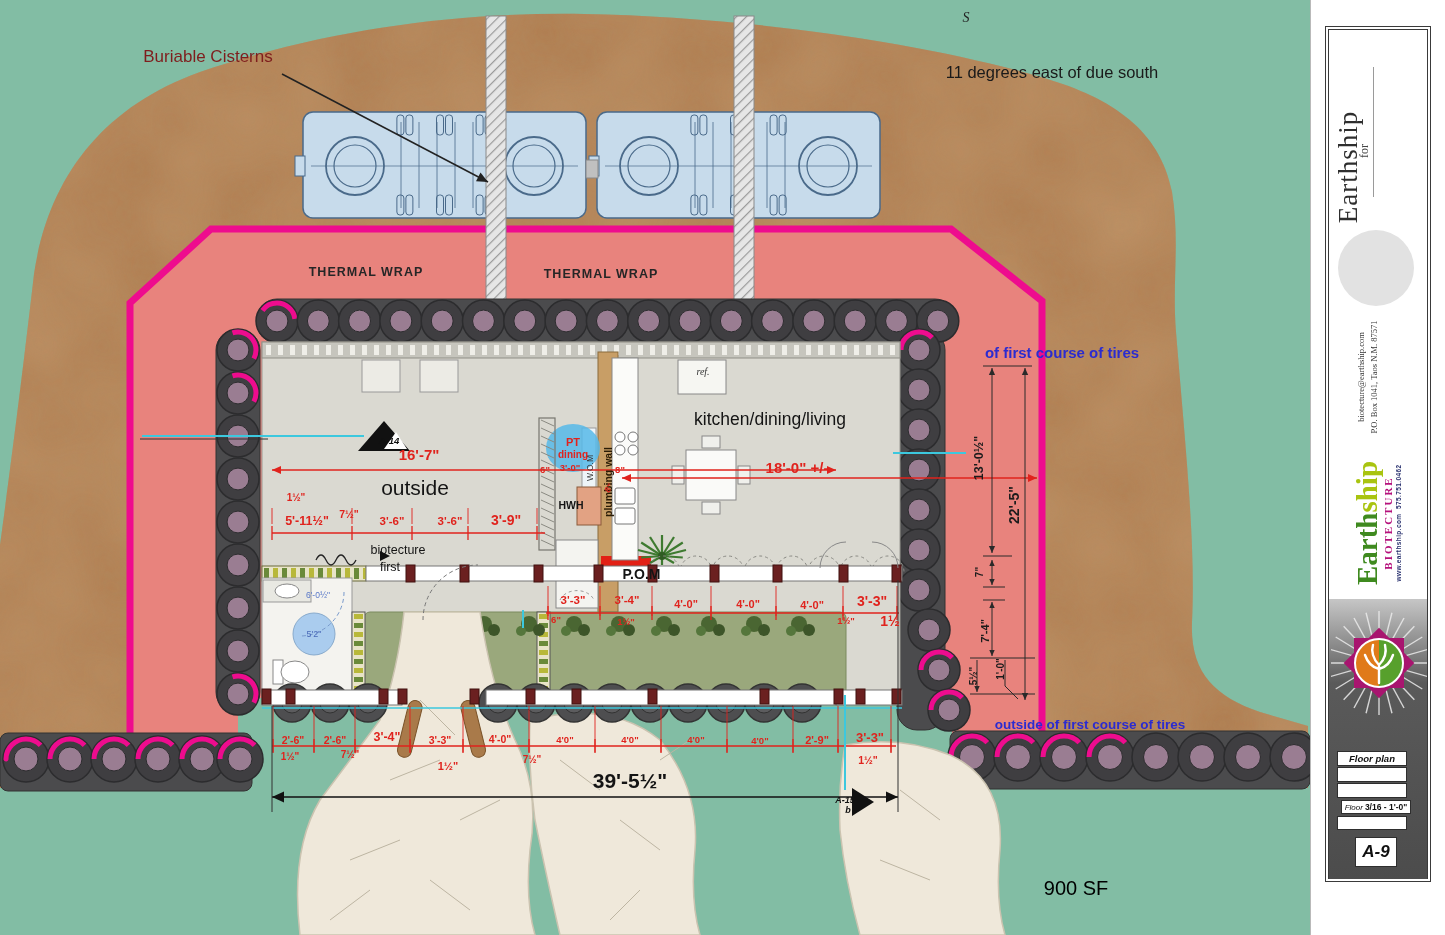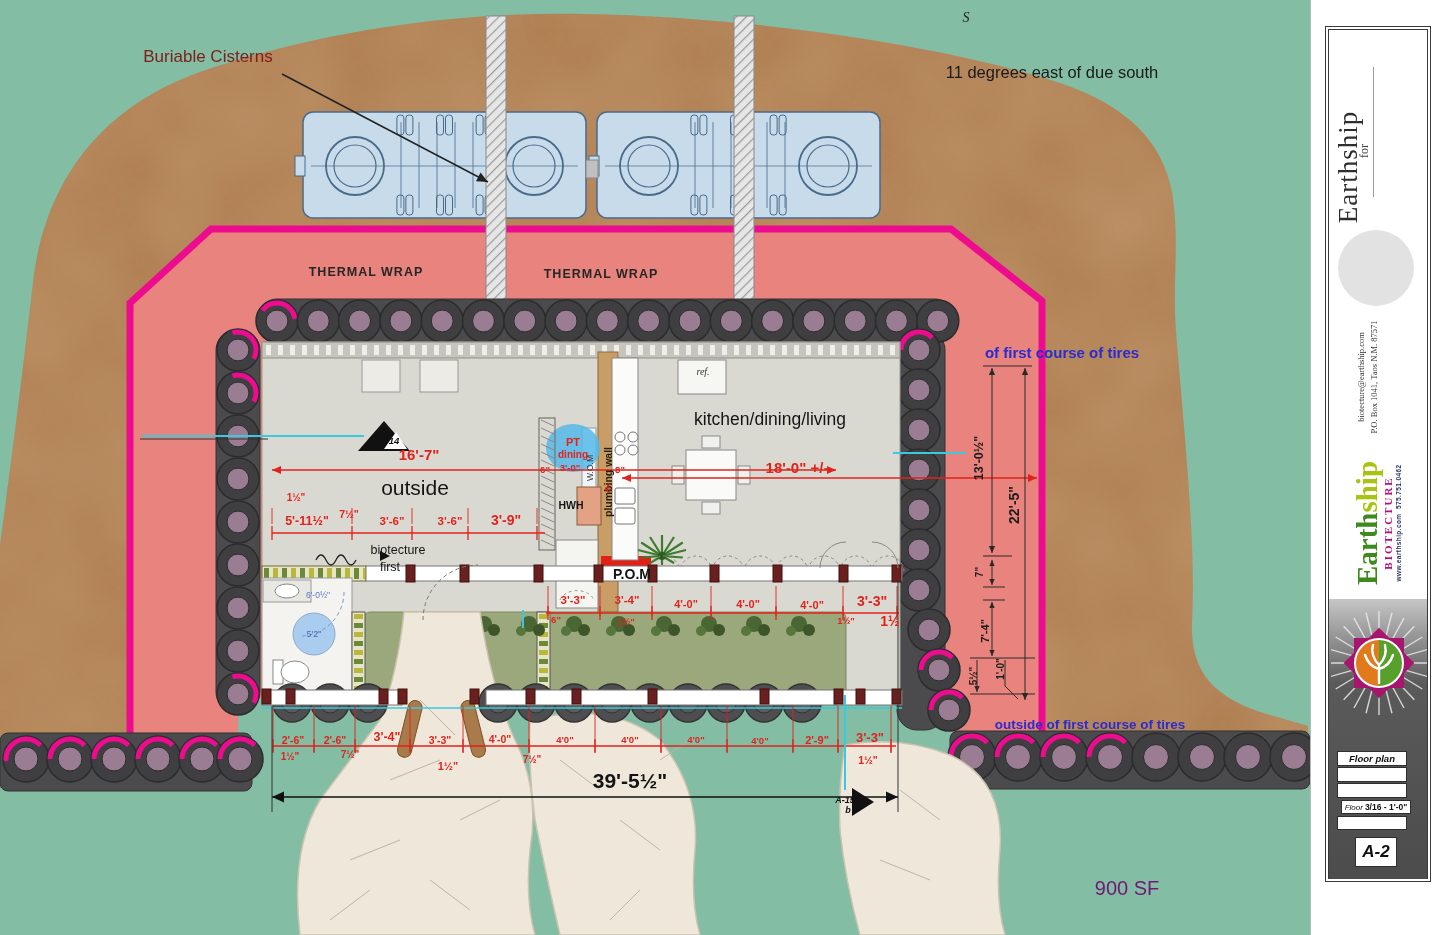--- a/index.html
+++ b/index.html
@@ -591,29 +591,29 @@
       <div class="lbl" style="left: 601px; top: 274px; font-size: 12.5px; color: rgb(38, 38, 38); font-weight: 700; letter-spacing: 1px; transform: translate(-50%, -50%) rotate(0deg);">THERMAL WRAP</div>
       <div class="lbl" style="left: 1062px; top: 352px; font-size: 15px; color: rgb(43, 43, 208); font-weight: 700; transform: translate(-50%, -50%) rotate(0deg);">of first course of tires</div>
       <div class="lbl" style="left: 1090px; top: 725px; font-size: 13.5px; color: rgb(43, 43, 208); font-weight: 700; transform: translate(-50%, -50%) rotate(0deg);">outside of first course of tires</div>
       <div class="lbl" style="left: 415px; top: 487px; font-size: 21px; color: rgb(20, 20, 20); font-weight: 400; transform: translate(-50%, -50%) rotate(0deg);">outside</div>
       <div class="lbl" style="left: 770px; top: 420px; font-size: 17.5px; color: rgb(20, 20, 20); font-weight: 400; transform: translate(-50%, -50%) rotate(0deg);">kitchen/dining/living</div>
       <div class="lbl" style="left: 398px; top: 550px; font-size: 12.5px; color: rgb(20, 20, 20); font-weight: 400; transform: translate(-50%, -50%) rotate(0deg);">biotecture</div>
       <div class="lbl" style="left: 390px; top: 567px; font-size: 12.5px; color: rgb(20, 20, 20); font-weight: 400; transform: translate(-50%, -50%) rotate(0deg);">first</div>
       <div class="lbl" style="left: 608px; top: 482px; font-size: 10.5px; color: rgb(42, 28, 6); font-weight: 700; transform: translate(-50%, -50%) rotate(-90deg);">plumbing wall</div>
       <div class="lbl" style="left: 590px; top: 468px; font-size: 8.5px; color: rgb(51, 51, 51); font-weight: 400; transform: translate(-50%, -50%) rotate(-90deg);">W.O.M</div>
       <div class="lbl" style="left: 571px; top: 505px; font-size: 10.5px; color: rgb(20, 20, 20); font-weight: 700; transform: translate(-50%, -50%) rotate(0deg);">HWH</div>
-      <div class="lbl" style="left: 632px; top: 574px; font-size: 14px; color: rgb(20, 20, 20); font-weight: 700; transform: translate(-50%, -50%) rotate(0deg);">P.O.M</div>
+      <div class="lbl" style="left: 632px; top: 574px; font-size: 14px; color: rgb(20, 20, 20); font-weight: 700; transform: translate(-50%, -50%) rotate(0deg); padding-left: 19px;">P.O.M</div>
       <div class="lbl" style="left: 703px; top: 372px; font-size: 10px; color: rgb(51, 51, 51); font-weight: 400; font-style: italic; font-family: &quot;Liberation Serif&quot;, serif; transform: translate(-50%, -50%) rotate(0deg);">ref.</div>
       <div class="lbl" style="left: 573px; top: 442px; font-size: 11px; color: rgb(224, 35, 29); font-weight: 700; transform: translate(-50%, -50%) rotate(0deg);">PT</div>
       <div class="lbl" style="left: 573px; top: 455px; font-size: 10px; color: rgb(224, 35, 29); font-weight: 700; transform: translate(-50%, -50%) rotate(0deg);">dining</div>
       <div class="lbl" style="left: 570px; top: 468px; font-size: 9.5px; color: rgb(224, 35, 29); font-weight: 700; transform: translate(-50%, -50%) rotate(0deg);">3'-0"</div>
       <div class="lbl" style="left: 389px; top: 441px; font-size: 9.5px; color: rgb(17, 17, 17); font-weight: 700; font-style: italic; transform: translate(-50%, -50%) rotate(0deg);">A-14</div>
       <div class="lbl" style="left: 845px; top: 800px; font-size: 9px; color: rgb(17, 17, 17); font-weight: 700; font-style: italic; transform: translate(-50%, -50%) rotate(0deg);">A-15</div>
       <div class="lbl" style="left: 848px; top: 810px; font-size: 9px; color: rgb(17, 17, 17); font-weight: 700; font-style: italic; transform: translate(-50%, -50%) rotate(0deg);">b</div>
-      <div class="lbl" style="left: 1127px; top: 888px; font-size: 20px; color: #701a75; font-weight: 400; transform: translate(-50%, -50%) rotate(0deg);">900 SF</div>
+      <div class="lbl" style="left: 1076px; top: 888px; font-size: 20px; color: #000000; font-weight: 400; transform: translate(-50%, -50%) rotate(0deg);">900 SF</div>
       <div class="lbl" style="left: 630px; top: 780px; font-size: 21px; color: rgb(20, 20, 20); font-weight: 700; transform: translate(-50%, -50%) rotate(0deg);">39'-5½"</div>
       <div class="lbl" style="left: 318px; top: 595px; font-size: 8.5px; color: rgb(89, 120, 200); font-weight: 400; transform: translate(-50%, -50%) rotate(0deg);">6'-0½"</div>
       <div class="lbl" style="left: 314px; top: 634px; font-size: 9px; color: rgb(74, 106, 184); font-weight: 400; transform: translate(-50%, -50%) rotate(0deg);">5'2"</div>
       <div class="lbl" style="left: 419px; top: 454px; font-size: 15px; color: rgb(224, 35, 29); font-weight: 700; transform: translate(-50%, -50%) rotate(0deg);">16'-7"</div>
       <div class="lbl" style="left: 797px; top: 467px; font-size: 15px; color: rgb(224, 35, 29); font-weight: 700; transform: translate(-50%, -50%) rotate(0deg);">18'-0" +/-</div>
       <div class="lbl" style="left: 545px; top: 470px; font-size: 9.5px; color: rgb(224, 35, 29); font-weight: 700; transform: translate(-50%, -50%) rotate(0deg);">6"</div>
       <div class="lbl" style="left: 620px; top: 470px; font-size: 9.5px; color: rgb(224, 35, 29); font-weight: 700; transform: translate(-50%, -50%) rotate(0deg);">8"</div>
       <div class="lbl" style="left: 609px; top: 488px; font-size: 8.5px; color: rgb(224, 35, 29); font-weight: 700; transform: translate(-50%, -50%) rotate(-55deg);">8"</div>
       <div class="lbl" style="left: 296px; top: 498px; font-size: 10px; color: rgb(224, 35, 29); font-weight: 700; transform: translate(-50%, -50%) rotate(0deg);">1½"</div>
       <div class="lbl" style="left: 307px; top: 521px; font-size: 12.5px; color: rgb(224, 35, 29); font-weight: 700; transform: translate(-50%, -50%) rotate(0deg);">5'-11½"</div>
@@ -704,17 +704,17 @@
             <path d="M48,76 L48,58 M48,58 C42,52 40,44 42,38 M48,58 C54,52 56,46 54,38 M48,62 C40,60 36,54 34,48 M48,62 C56,60 60,54 62,48" fill="none" stroke="#fff" stroke-width="2.4" stroke-linecap="round"></path>
           </svg>
         <div class="tb-box fp" style="top:152px">Floor plan</div>
         <div class="tb-box" style="top:168px"></div>
         <div class="tb-box" style="top:184px"></div>
         <div class="tb-box scale" style="top:201px;height:12px">
             <i>Floor</i>
             <b>3/16 - 1'-0"</b>
           </div>
         <div class="tb-box" style="top:217px;height:12px"></div>
-        <div class="tb-a1">A-2</div>
+        <div class="tb-a1">A-9</div>
       </div>
     </div>
   </div>
 </div>
 
 </body></html>

